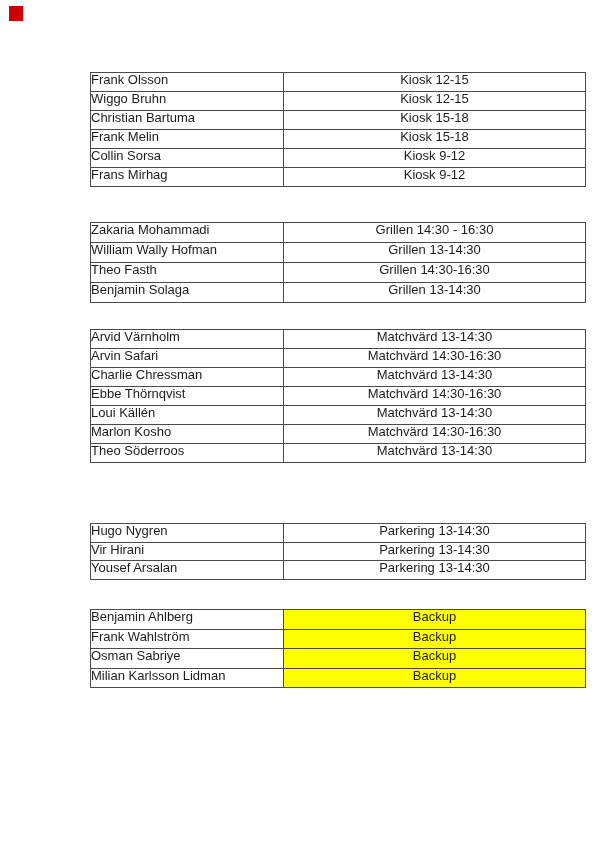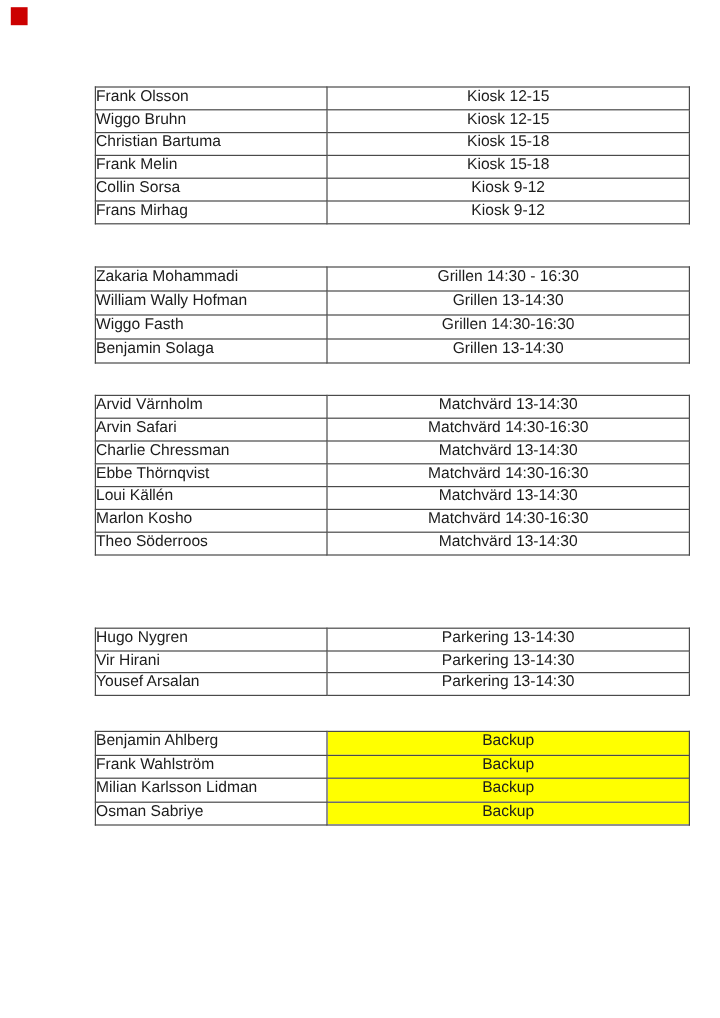--- a/index.html
+++ b/index.html
@@ -19,21 +19,21 @@
   .red-marker {
     position: absolute;
     left: 9px;
     top: 6px;
     width: 14px;
     height: 15px;
     background: #cc0000;
   }
   table.roster {
     position: absolute;
-    left: 79px;
+    left: 90px;
     width: 493px;
     border-collapse: collapse;
     table-layout: fixed;
     border: 1px solid #2e2e2e;
   }
   table.roster td {
     border: 1px solid #4a4a4a;
     font-size: 13px;
     line-height: 14px;
     vertical-align: top;
@@ -99,21 +99,21 @@
       <tbody>
         <tr>
           <td class="c-name">Zakaria Mohammadi</td>
           <td class="c-assignment">Grillen 14:30 - 16:30</td>
         </tr>
         <tr>
           <td class="c-name">William Wally Hofman</td>
           <td class="c-assignment">Grillen 13-14:30</td>
         </tr>
         <tr>
-          <td class="c-name">Wiggo Fasth</td>
+          <td class="c-name">Theo Fasth</td>
           <td class="c-assignment">Grillen 14:30-16:30</td>
         </tr>
         <tr>
           <td class="c-name">Benjamin Solaga</td>
           <td class="c-assignment">Grillen 13-14:30</td>
         </tr>
       </tbody>
     </table>
   <table class="roster t3">
       <tbody>
@@ -167,22 +167,22 @@
       <tbody>
         <tr>
           <td class="c-name">Benjamin Ahlberg</td>
           <td class="c-assignment" style="background: rgb(255, 255, 0);">Backup</td>
         </tr>
         <tr>
           <td class="c-name">Frank Wahlström</td>
           <td class="c-assignment" style="background: rgb(255, 255, 0);">Backup</td>
         </tr>
         <tr>
-          <td class="c-name">Milian Karlsson Lidman</td>
+          <td class="c-name">Osman Sabriye</td>
           <td class="c-assignment" style="background: rgb(255, 255, 0);">Backup</td>
         </tr>
         <tr>
-          <td class="c-name">Osman Sabriye</td>
+          <td class="c-name">Milian Karlsson Lidman</td>
           <td class="c-assignment" style="background: rgb(255, 255, 0);">Backup</td>
         </tr>
       </tbody>
     </table>
 </div>
 
 </body></html>

